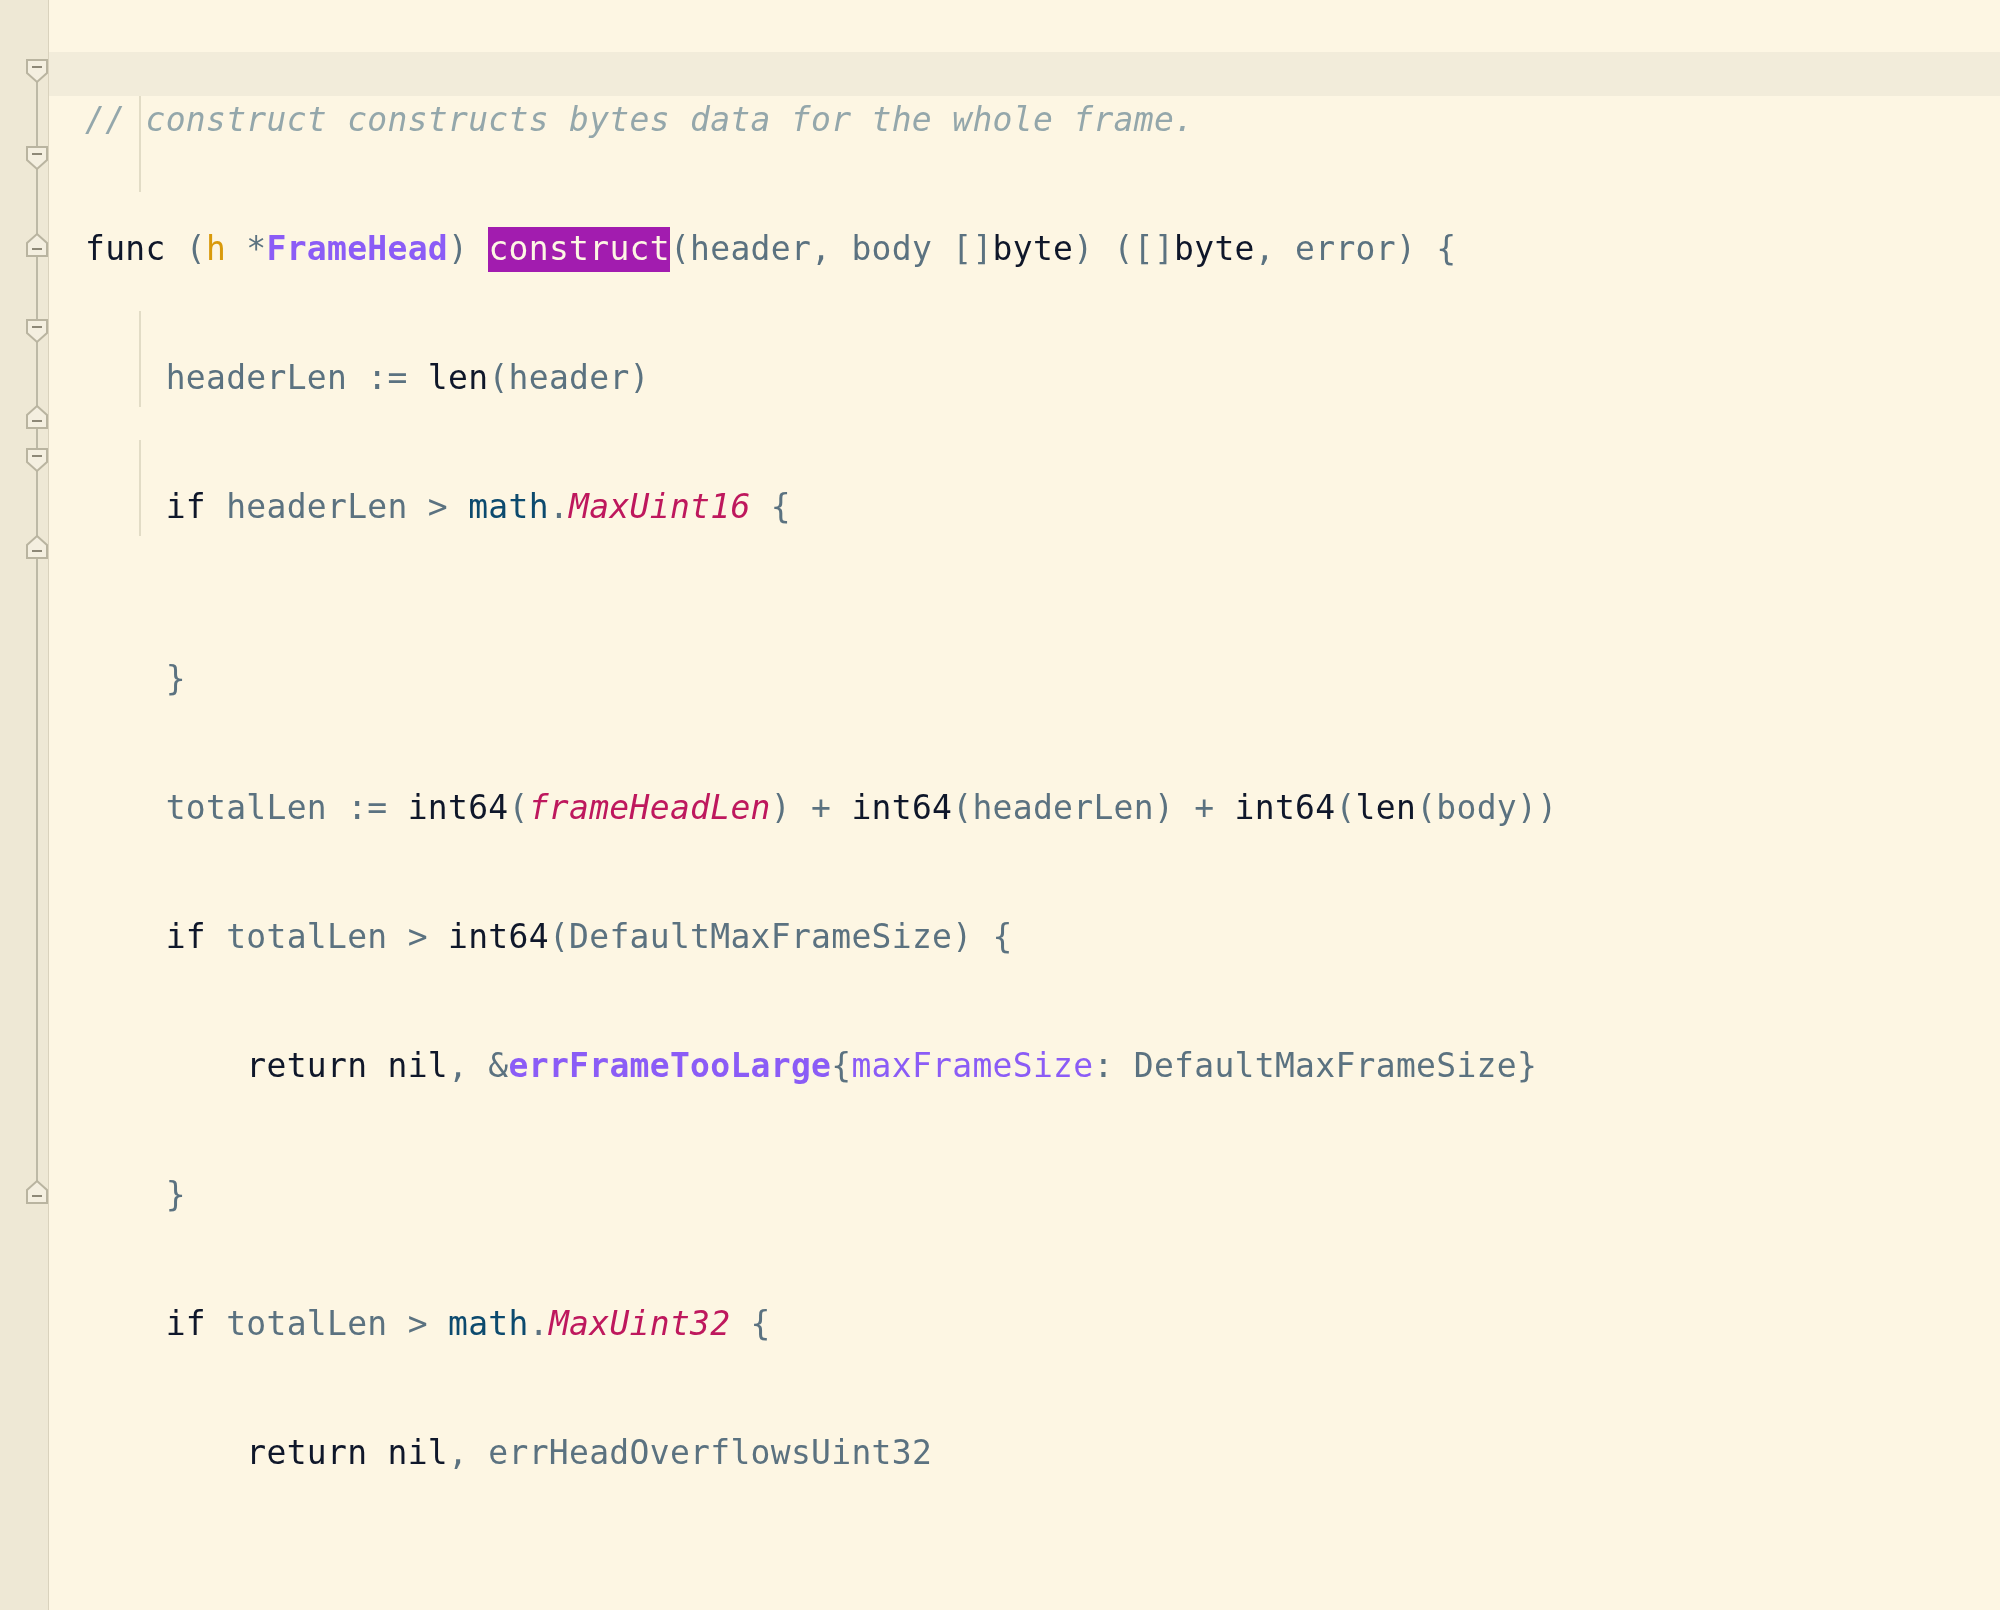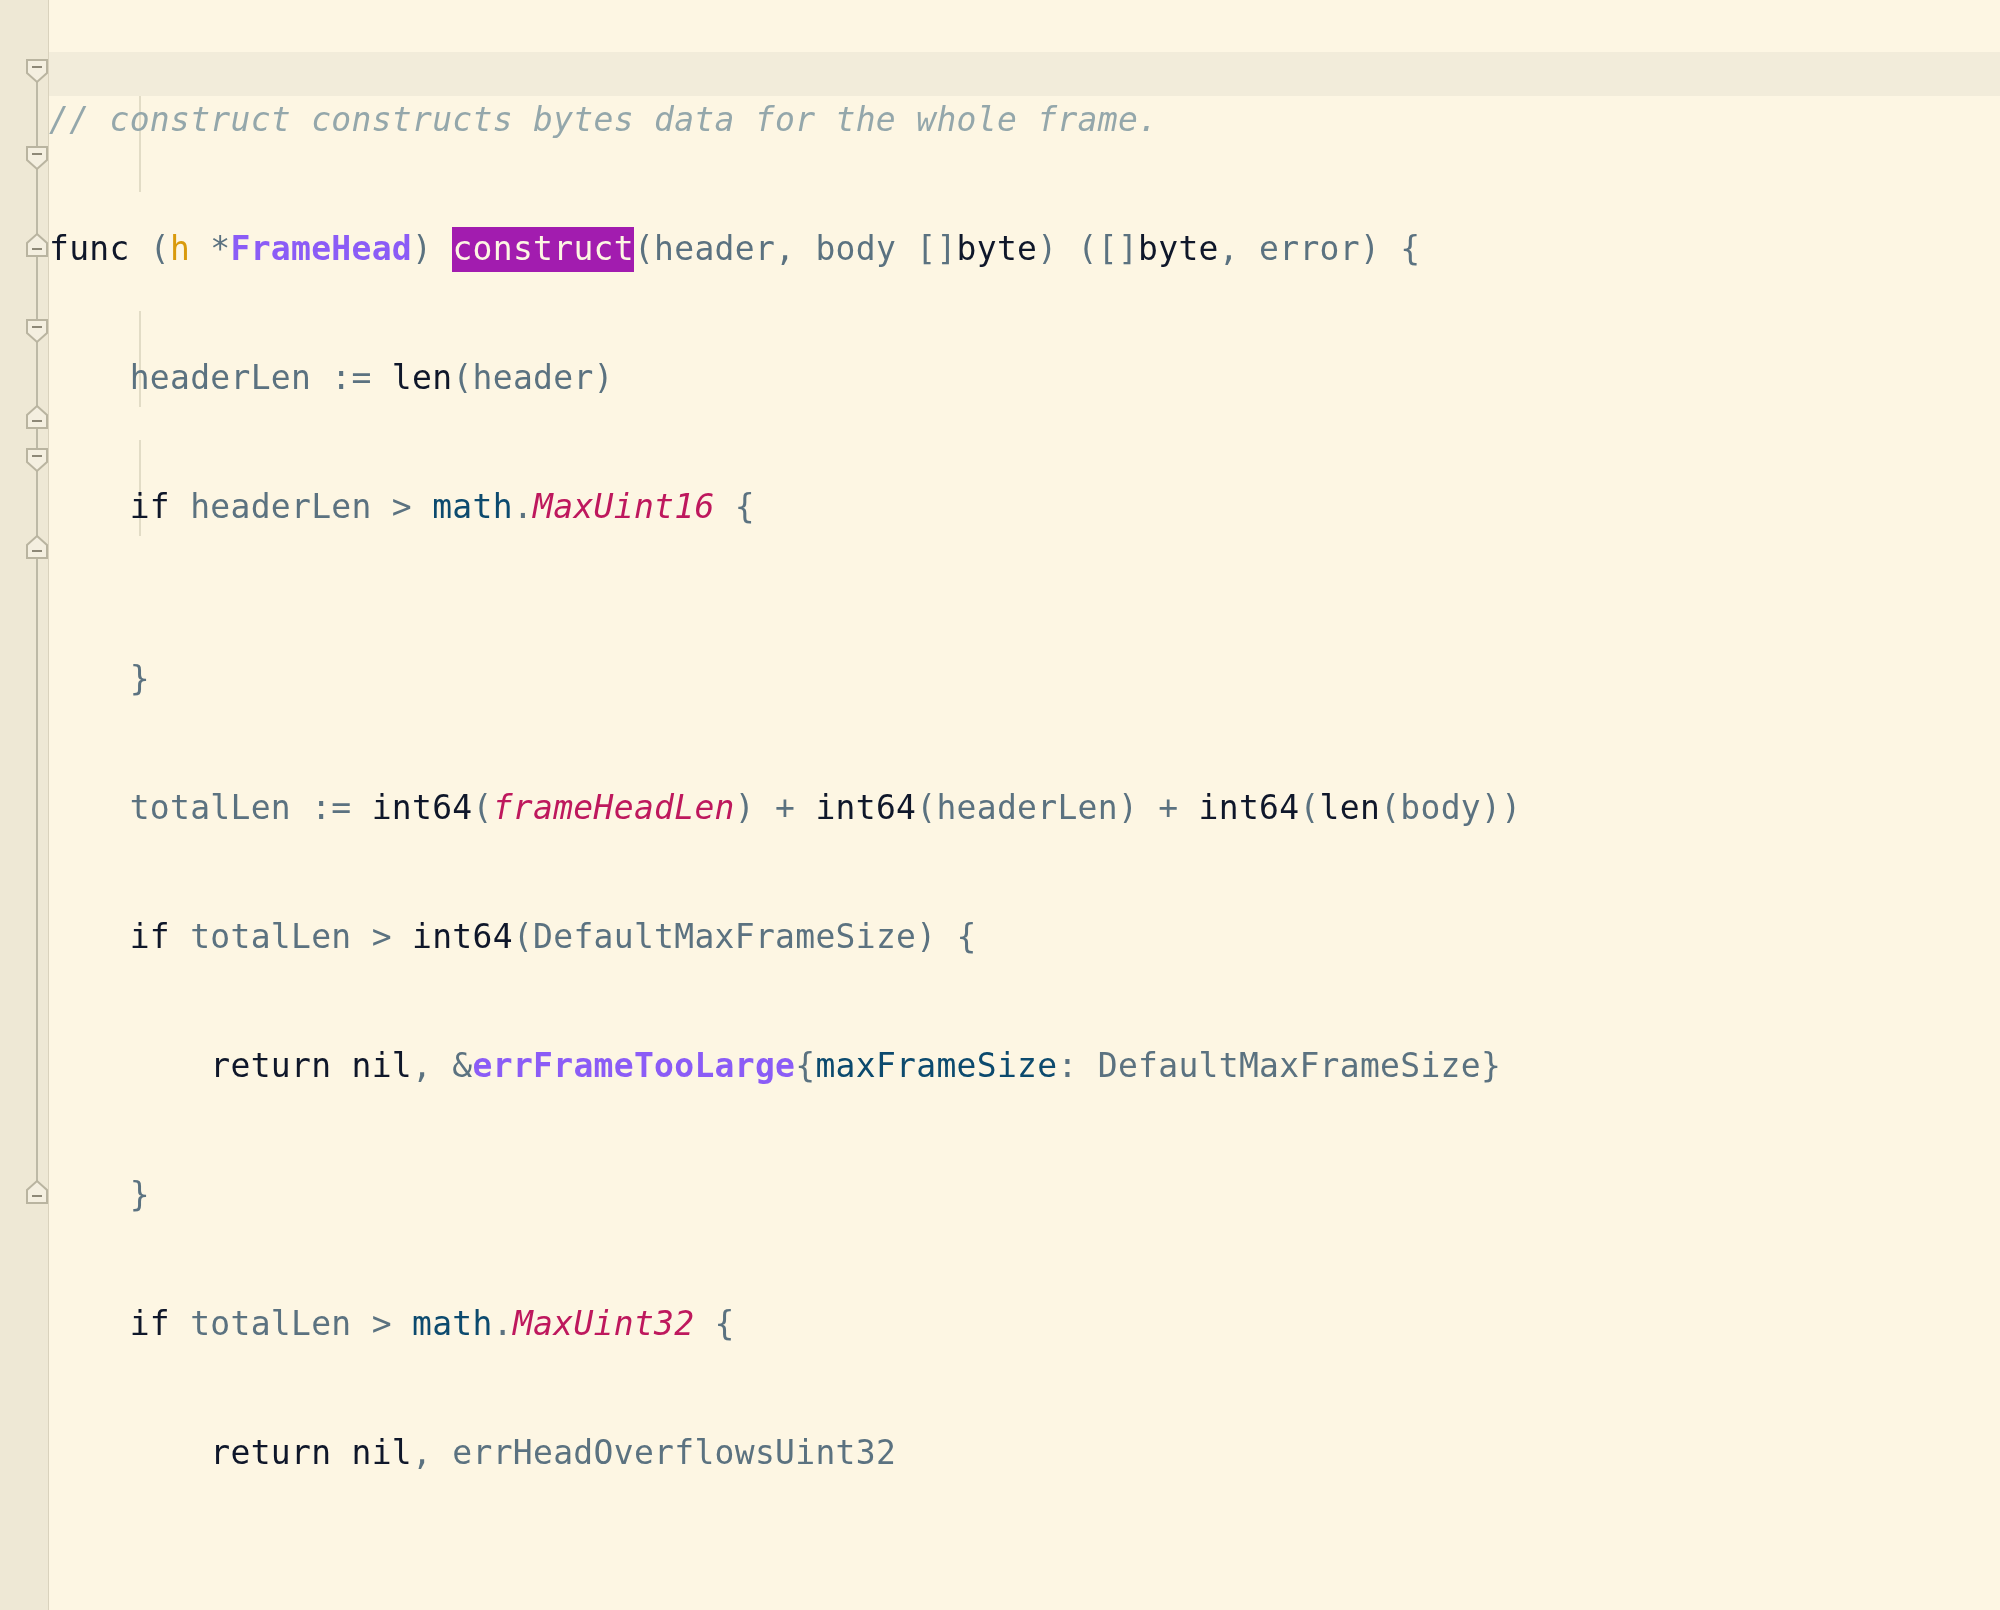--- a/index.html
+++ b/index.html
@@ -72,31 +72,32 @@
     position: relative;
     padding: 12px 0 0 0;
     font-family: "DejaVu Sans Mono", monospace;
     font-size: 33px;
     line-height: 43px;
     white-space: pre;
     letter-spacing: 0.3px;
   }
   .line {
     height: 43px;
+    padding-left: 36px;
     white-space: pre;
   }
 
   
   .tok-plain    { color: #5b7280; }
   .tok-comment  { color: #94a7ab; font-style: italic; }
   .tok-kw       { color: #0f172a; }
   .tok-type     { color: #8b5cf6; font-weight: bold; }  
   .tok-pkg      { color: #0c4a6e; }
   .tok-const    { color: #be185d; font-style: italic; }  
-  .tok-field    { color: #0c4a6e; }          
+  .tok-field    { color: #8b5cf6; }          
   .tok-recv     { color: #d99a0b; }          
   .tok-sel      {
     background: #a21caf;
     color: #fdf6e3;
     padding: 2px 0 4px 0;
   }
 </style>
 </head>
 <body>
 

